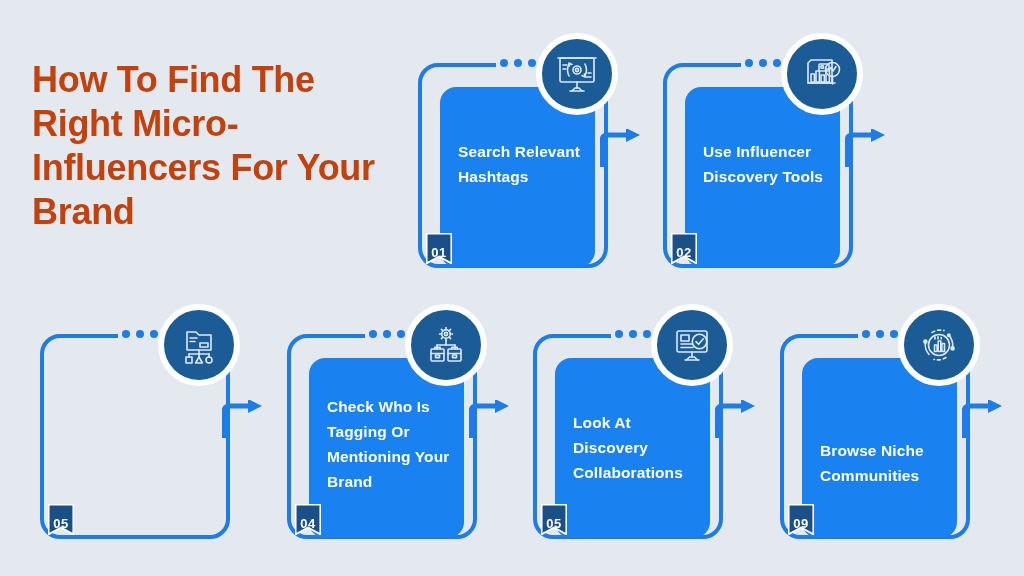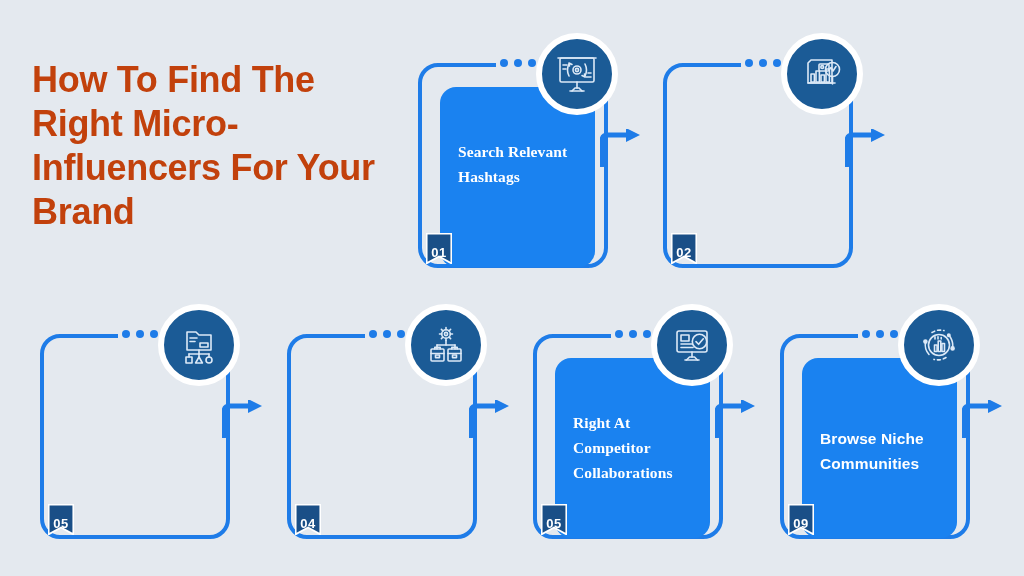--- a/index.html
+++ b/index.html
@@ -89,23 +89,23 @@
   .panel-text {
     position: absolute;
     left: 18px;
     right: 10px;
     font-size: 15.5px;
     line-height: 1.62;
     font-weight: bold;
     color: #ffffff;
     letter-spacing: 0.1px;
   }
-  .panel-text.t3 { top: 52px; font-family: Liberation Serif, serif; }
+  .panel-text.t3 { top: 52px; }
   .panel-text.t4 { top: 36px; }
-  .panel-text.t2 { top: 68px; }
+  .panel-text.t2 { top: 80px; }
 
   
   .arrow {
     position: absolute;
     left: 182px;
     top: 94px;
     width: 44px;
     height: 38px;
   }
 
@@ -209,20 +209,23 @@
         <span></span>
         <span></span>
         <span></span>
       </div>
 
     <svg class="arrow" viewBox="0 0 44 38">
       <path d="M2 36 L2 12 Q2 6 8 6 L30 6" fill="none" stroke="#1e7ce8" stroke-width="5" stroke-linecap="round"></path>
       <path d="M26 -1 L40 6 L26 13 Z" fill="#1e7ce8"></path>
     </svg>
 
+    <div class="panel">
+      <div class="panel-text t3">Use Influencer Discovery Tools</div>
+    </div>
 
     <div class="badge">
       <svg width="46" height="46" viewBox="0 0 46 46" fill="none" stroke="#dce9f7" stroke-width="1.6" stroke-linecap="round" stroke-linejoin="round">
         <path d="M9 12 L12 9 H33 V32 H9 Z"></path>
         <rect x="20" y="13" width="10" height="7" rx="1"></rect>
         <circle cx="23.2" cy="16" r="1.4"></circle>
         <rect x="12" y="23" width="3.4" height="8"></rect>
         <rect x="17" y="20" width="3.4" height="11"></rect>
         <rect x="22" y="24" width="3.4" height="7"></rect>
         <rect x="27" y="18" width="3.4" height="13"></rect>
@@ -288,20 +291,23 @@
         <span></span>
         <span></span>
         <span></span>
       </div>
 
     <svg class="arrow" viewBox="0 0 44 38">
       <path d="M2 36 L2 12 Q2 6 8 6 L30 6" fill="none" stroke="#1e7ce8" stroke-width="5" stroke-linecap="round"></path>
       <path d="M26 -1 L40 6 L26 13 Z" fill="#1e7ce8"></path>
     </svg>
 
+    <div class="panel">
+      <div class="panel-text t4">Check Who Is Tagging Or Mentioning Your Brand</div>
+    </div>
 
     <div class="badge">
       <svg width="46" height="46" viewBox="0 0 46 46" fill="none" stroke="#dce9f7" stroke-width="1.6" stroke-linecap="round" stroke-linejoin="round">
         <circle cx="23" cy="12" r="4.3"></circle>
         <circle cx="23" cy="12" r="1.6"></circle>
         <path d="M23 5.5 L23 7.7 M23 16.3 L23 18.5 M16.5 12 L18.7 12 M27.3 12 L29.5 12 M18.4 7.4 L20 9 M26 15 L27.6 16.6 M27.6 7.4 L26 9 M20 15 L18.4 16.6"></path>
         <line x1="23" y1="18.5" x2="23" y2="23"></line>
         <line x1="14" y1="23" x2="32" y2="23"></line>
         <line x1="14" y1="23" x2="14" y2="27"></line>
         <line x1="32" y1="23" x2="32" y2="27"></line>
@@ -332,21 +338,21 @@
         <span></span>
         <span></span>
       </div>
 
     <svg class="arrow" viewBox="0 0 44 38">
       <path d="M2 36 L2 12 Q2 6 8 6 L30 6" fill="none" stroke="#1e7ce8" stroke-width="5" stroke-linecap="round"></path>
       <path d="M26 -1 L40 6 L26 13 Z" fill="#1e7ce8"></path>
     </svg>
 
     <div class="panel">
-      <div class="panel-text t3">Right At Competitor Collaborations</div>
+      <div class="panel-text t3">Look At Discovery Collaborations</div>
     </div>
 
     <div class="badge">
       <svg width="46" height="46" viewBox="0 0 46 46" fill="none" stroke="#dce9f7" stroke-width="1.6" stroke-linecap="round" stroke-linejoin="round">
         <rect x="8" y="9" width="30" height="21" rx="2"></rect>
         <rect x="12" y="13" width="8" height="6"></rect>
         <line x1="12" y1="22" x2="26" y2="22"></line>
         <line x1="12" y1="25.5" x2="24" y2="25.5"></line>
         <line x1="23" y1="30" x2="23" y2="35"></line>
         <path d="M16 38 L30 38"></path>

